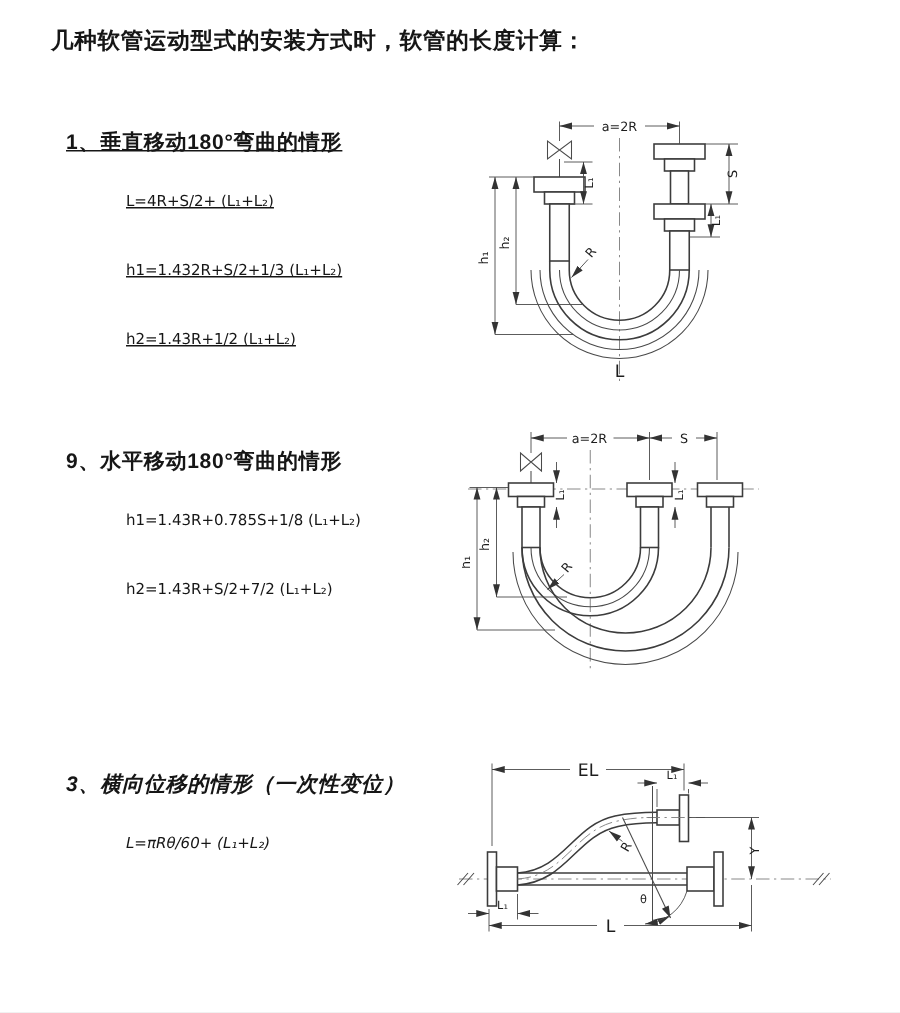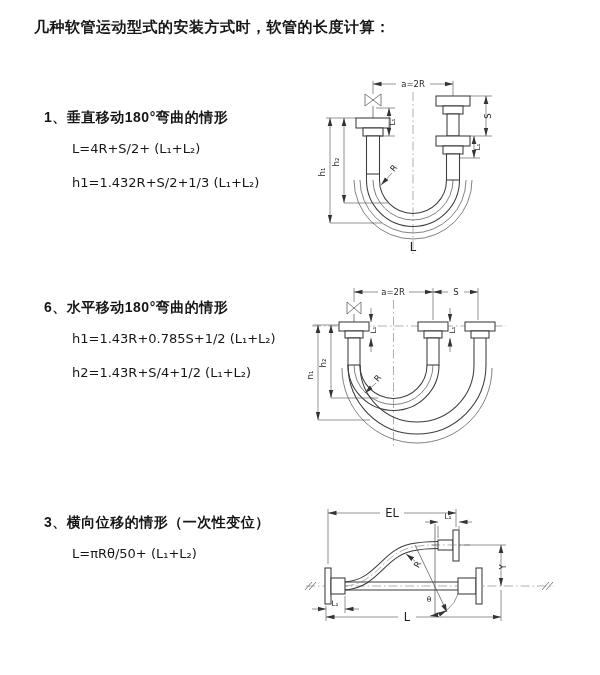--- a/index.html
+++ b/index.html
@@ -2,44 +2,45 @@
 <html><head>
 <meta charset="utf-8">
 <style>
   html,body{margin:0;padding:0;background:#e8e8e8;}
   .page{position:relative;width:600px;height:675px;background:#ffffff;overflow:hidden;
         font-family:"Liberation Sans","DejaVu Sans",sans-serif;color:#161616;}
   .title{position:absolute;left:34px;top:18px;font-size:15px;font-weight:700;
          letter-spacing:0.5px;margin:0;}
   .sec{position:absolute;left:44px;width:285px;}
   .sec h2{margin:0 0 7px 0;font-size:14px;font-weight:700;letter-spacing:0.5px;}
-  .sec p.formula{margin:4px;padding-left:24px;line-height:30px;font-size:13px;
+  .sec p.formula{margin:16px;padding-left:24px;line-height:30px;font-size:10px;
                  font-family:"DejaVu Sans","Liberation Sans",sans-serif;white-space:nowrap;}
   svg.diag{position:absolute;}
   
   .ln{stroke:#3c3c3c;stroke-width:1.05;fill:none;}
   .pp{stroke:#3c3c3c;stroke-width:1.05;fill:#ffffff;}
   .tn{stroke:#4a4a4a;stroke-width:0.7;fill:none;}
   .dm{stroke:#4a4a4a;stroke-width:0.6;fill:none;}
   .cl{stroke:#7a7a7a;stroke-width:0.6;fill:none;stroke-dasharray:9 3 1.5 3;}
   .lab{font-family:"DejaVu Sans",sans-serif;font-size:8.5px;fill:#1d1d1d;}
   .lab-lg{font-family:"DejaVu Sans",sans-serif;font-size:11.5px;fill:#1d1d1d;}
   .lab-sm{font-family:"DejaVu Sans",sans-serif;font-size:7.5px;fill:#1d1d1d;}
 </style>
 </head>
 <body>
 
 <div class="page">
 
   <h1 class="title">几种软管运动型式的安装方式时，软管的长度计算：</h1>
 
-  <section class="sec" style="top:109px;">
+  <section class="sec" style="top:86px;text-decoration:underline;">
     <h2>1、垂直移动180°弯曲的情形</h2>
     <p class="formula">L=4R+S/2+ (L₁+L₂)</p>
     <p class="formula">h1=1.432R+S/2+1/3 (L₁+L₂)</p>
+    <p class="formula">h2=1.43R+1/2 (L₁+L₂)</p>
   </section>
 
   <svg class="diag" style="left:308px;top:70px;" width="282" height="196" viewBox="0 0 282 196">
     <defs>
       <pattern id="d1b" width="4" height="4" patternUnits="userSpaceOnUse">
         <rect width="4" height="4" fill="#ffffff"></rect>
         <path d="M0,4 L4,0 M0,0 L4,4" stroke="#8a8a8a" stroke-width="0.5"></path>
       </pattern>
       <marker id="d1f" markerWidth="9" markerHeight="6" refX="8.5" refY="3" orient="auto" markerUnits="userSpaceOnUse">
         <path d="M0,0.7 L8.5,3 L0,5.3 Z" fill="#333"></path>
@@ -116,23 +117,23 @@
       <text class="lab" x="17" y="102" transform="rotate(-90 17 102)" text-anchor="middle">h₁</text>
       <line class="dm" x1="36" y1="48" x2="36" y2="133" marker-start="url(#d1r)" marker-end="url(#d1f)"></line>
       <line class="dm" x1="36" y1="133" x2="80" y2="133"></line>
       <text class="lab" x="31" y="92" transform="rotate(-90 31 92)" text-anchor="middle">h₂</text>
     </g>
 
     <text class="lab-lg" x="105" y="181" text-anchor="middle">L</text>
   </svg>
 
   <section class="sec" style="top:299px;">
-    <h2>6、水平移动180°弯曲的情形</h2>
-    <p class="formula">h1=1.43R+0.785S+1/2 (L₁+L₂)</p>
-    <p class="formula">h2=1.43R+S/4+1/2 (L₁+L₂)</p>
+    <h2>9、水平移动180°弯曲的情形</h2>
+    <p class="formula">h1=1.43R+0.785S+1/8 (L₁+L₂)</p>
+    <p class="formula">h2=1.43R+S/2+7/2 (L₁+L₂)</p>
   </section>
 
   <svg class="diag" style="left:308px;top:280px;" width="282" height="186" viewBox="0 0 282 186">
     <defs>
       <pattern id="d2b" width="4" height="4" patternUnits="userSpaceOnUse">
         <rect width="4" height="4" fill="#ffffff"></rect>
         <path d="M0,4 L4,0 M0,0 L4,4" stroke="#8a8a8a" stroke-width="0.5"></path>
       </pattern>
       <marker id="d2f" markerWidth="9" markerHeight="6" refX="8.5" refY="3" orient="auto" markerUnits="userSpaceOnUse">
         <path d="M0,0.7 L8.5,3 L0,5.3 Z" fill="#333"></path>
@@ -206,23 +207,23 @@
       <line class="dm" x1="31" y1="45" x2="5" y2="45"></line>
       <line class="dm" x1="10" y1="45" x2="10" y2="140" marker-start="url(#d2r)" marker-end="url(#d2f)"></line>
       <line class="dm" x1="10" y1="140" x2="62" y2="140"></line>
       <text class="lab" x="5" y="95" transform="rotate(-90 5 95)" text-anchor="middle">h₁</text>
       <line class="dm" x1="23" y1="45" x2="23" y2="118" marker-start="url(#d2r)" marker-end="url(#d2f)"></line>
       <line class="dm" x1="23" y1="118" x2="70" y2="118"></line>
       <text class="lab" x="18" y="83" transform="rotate(-90 18 83)" text-anchor="middle">h₂</text>
     </g>
   </svg>
 
-  <section class="sec" style="top:514px;">
+  <section class="sec" style="top:514px;font-style:italic;">
     <h2>3、横向位移的情形（一次性变位）</h2>
-    <p class="formula">L=πRθ/50+ (L₁+L₂)</p>
+    <p class="formula">L=πRθ/60+ (L₁+L₂)</p>
   </section>
 
   <svg class="diag" style="left:298px;top:500px;" width="302" height="152" viewBox="0 0 302 152">
     <defs>
       <marker id="d3f" markerWidth="9" markerHeight="6" refX="8.5" refY="3" orient="auto" markerUnits="userSpaceOnUse">
         <path d="M0,0.7 L8.5,3 L0,5.3 Z" fill="#333"></path>
       </marker>
       <marker id="d3r" markerWidth="9" markerHeight="6" refX="0.5" refY="3" orient="auto" markerUnits="userSpaceOnUse">
         <path d="M8.5,0.7 L0.5,3 L8.5,5.3 Z" fill="#333"></path>
       </marker>

